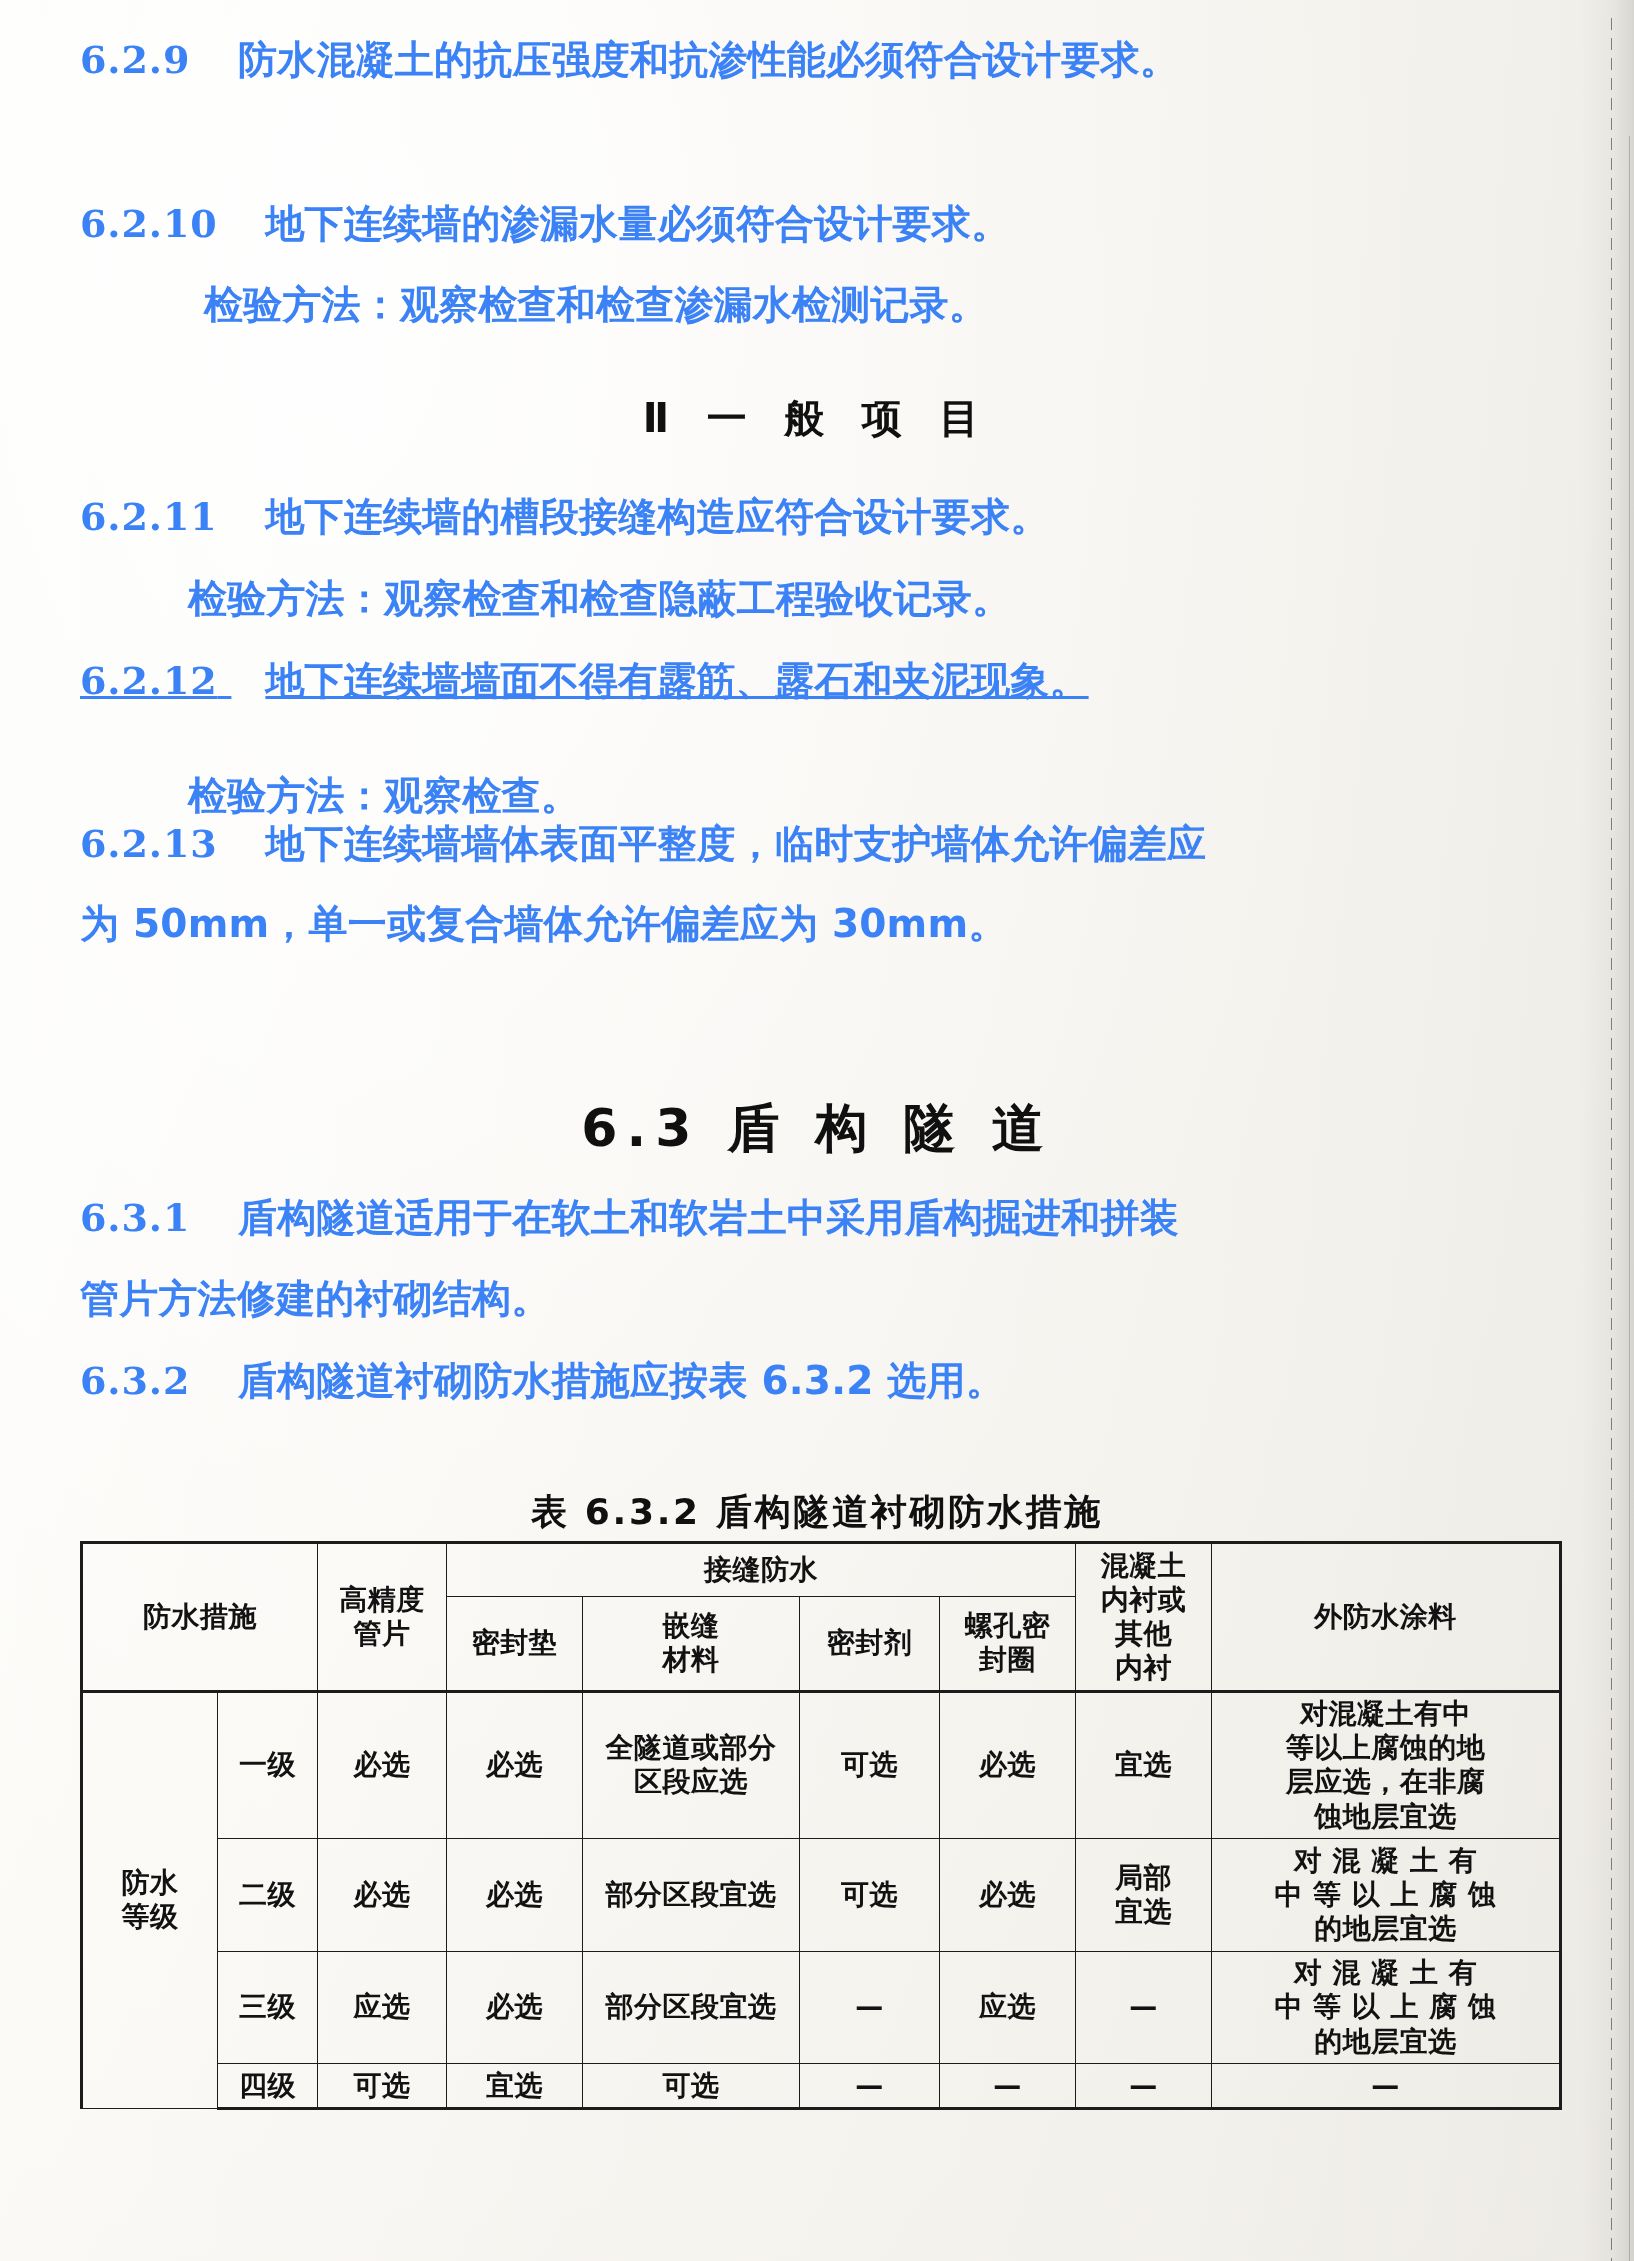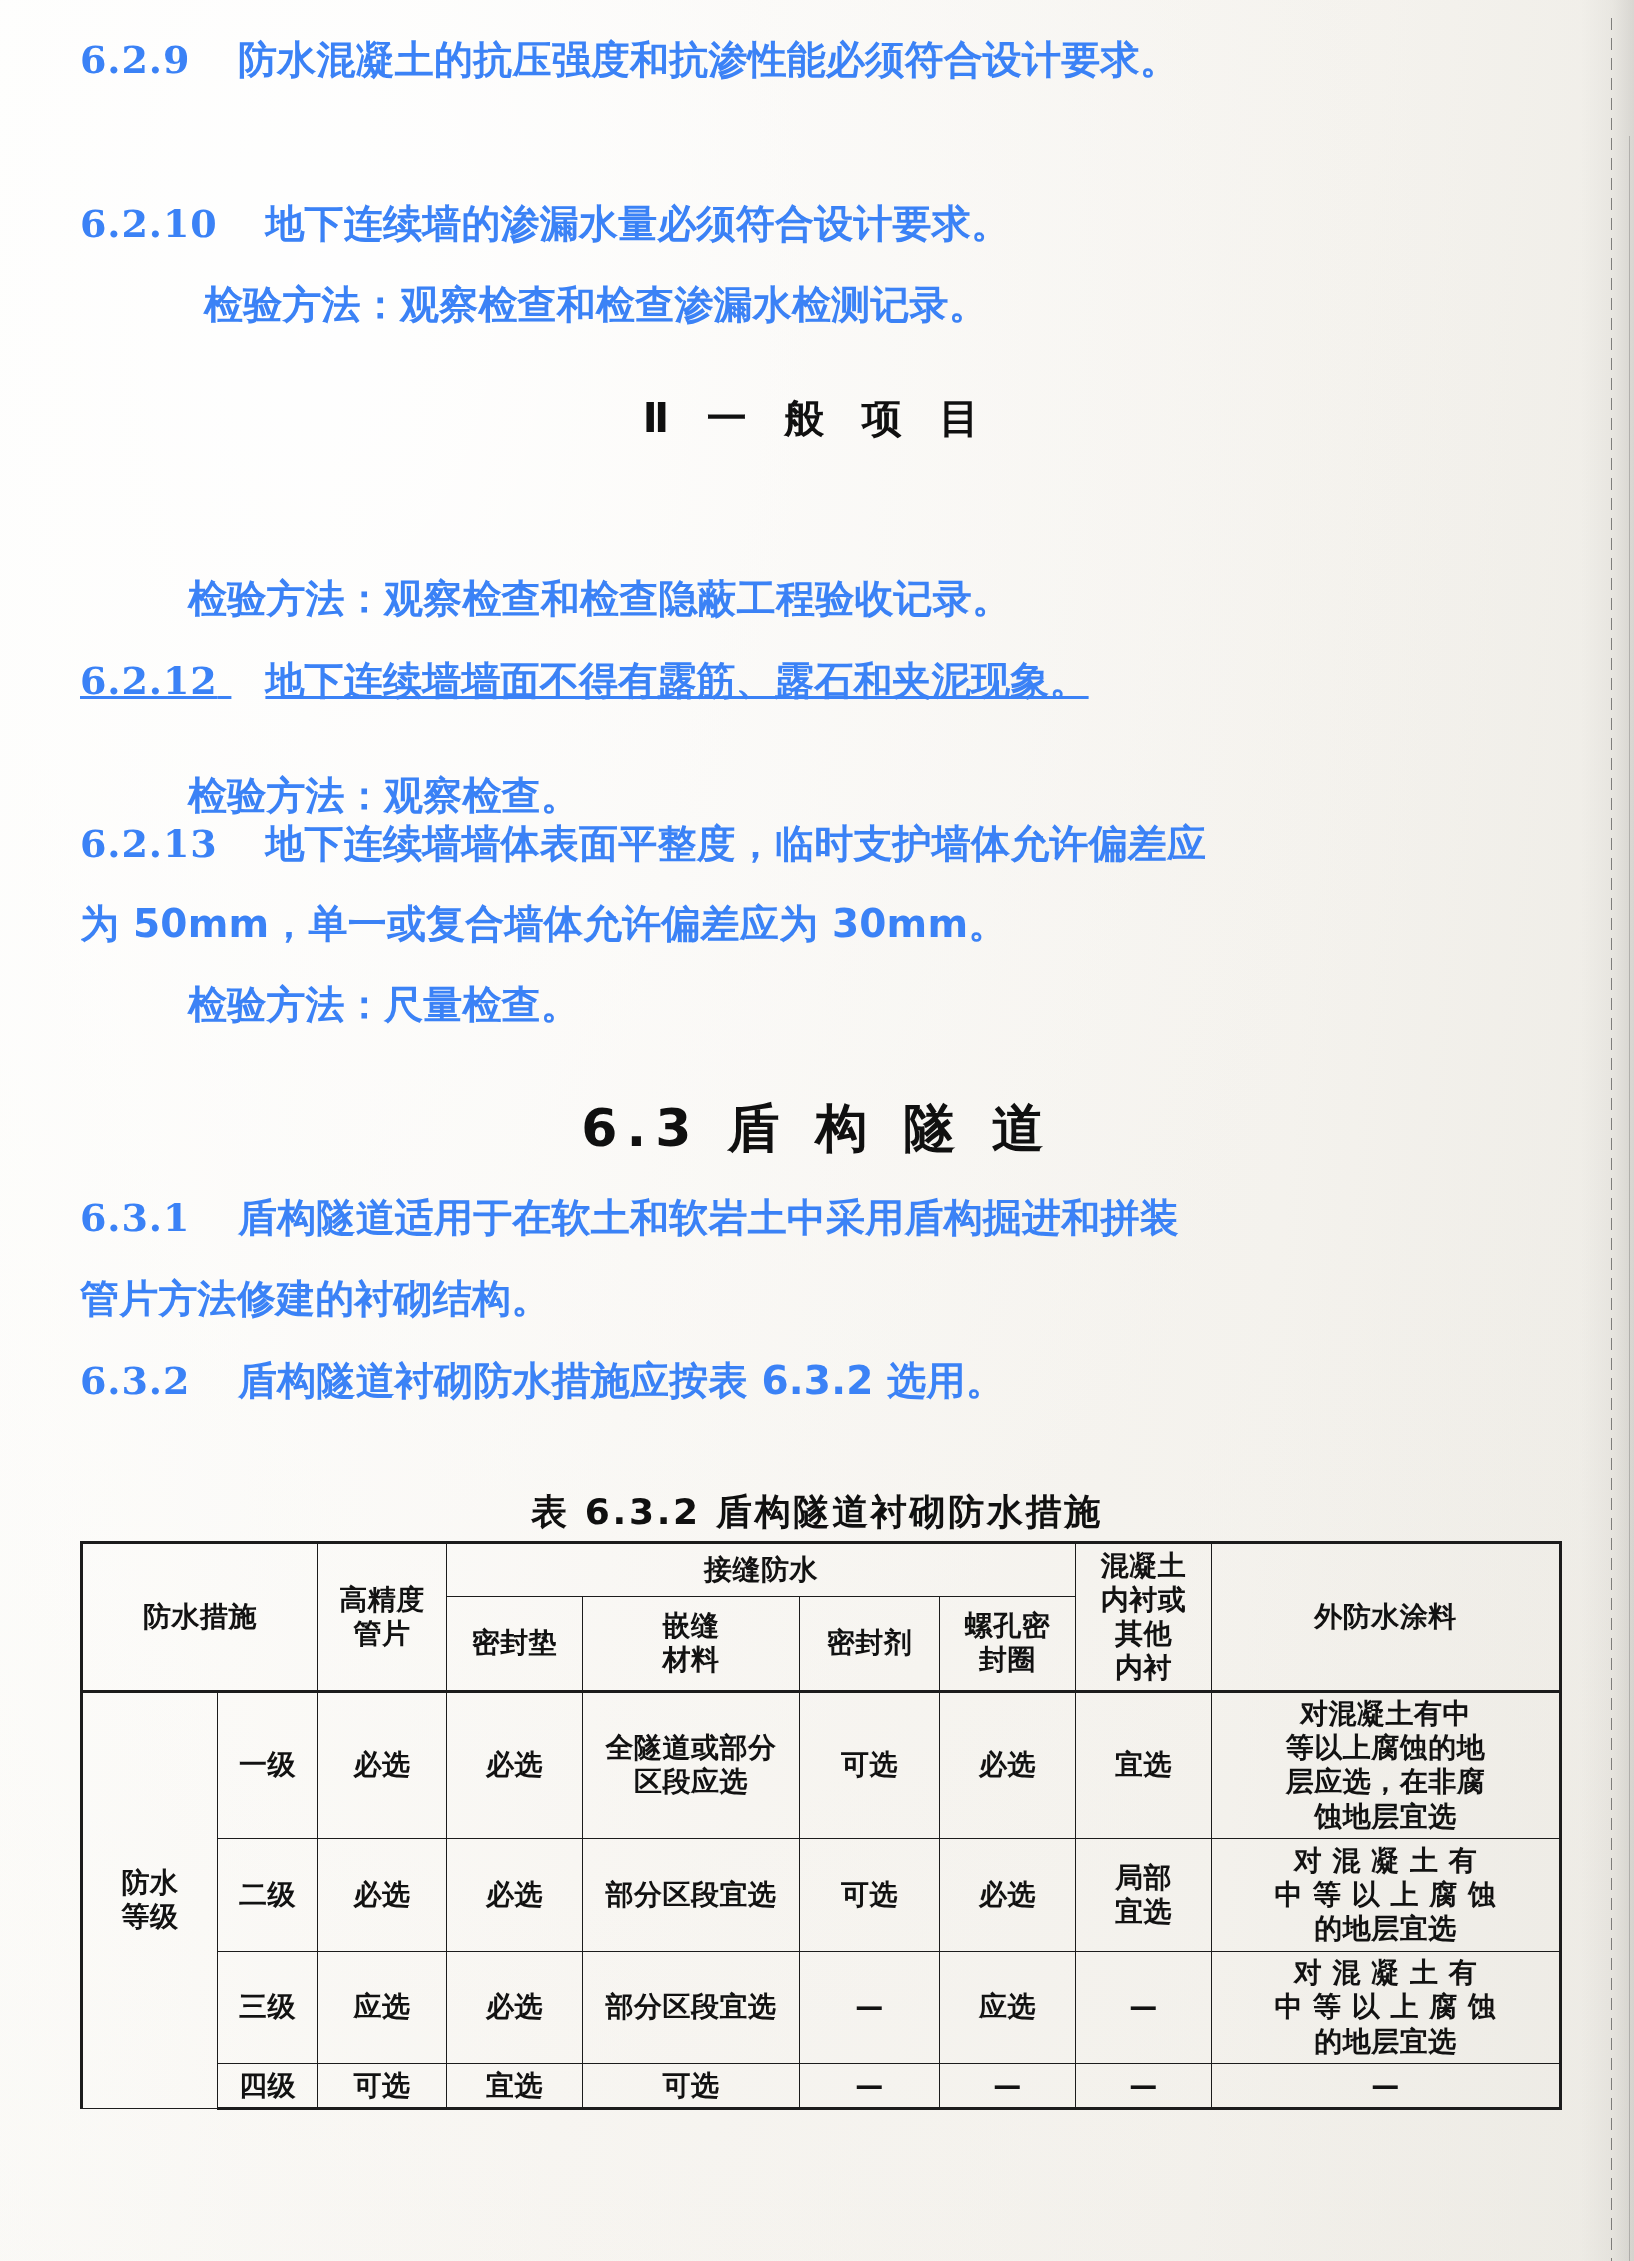--- a/index.html
+++ b/index.html
@@ -166,34 +166,37 @@
     </div>
 
     <div class="body-text ln" style="left:80px; top:204px;">
       <span class="clause-no">6.2.10</span>
       <span style="display:inline-block;width:34px"></span><span>地下连续墙的渗漏水量必须符合设计要求。</span>
     </div>
     <div class="body-text ln" style="left:188px; top:285px;margin-left:16px;">检验方法：观察检查和检查渗漏水检测记录。</div>
 
     <div class="center-head" id="roman-head">Ⅱ  一 般 项 目</div>
 
+    <div class="body-text ln" style="left:80px; top:497px;">
+      <span class="clause-no">6.2.11</span>
+      <span style="display:inline-block;width:34px"></span><span>地下连续墙的槽段接缝构造应符合设计要求。</span>
+    </div>
     <div class="body-text ln" style="left:188px; top:579px;">检验方法：观察检查和检查隐蔽工程验收记录。</div>
 
     <div class="body-text ln" style="left:80px; top:661px;text-decoration:underline;">
       <span class="clause-no">6.2.12</span>
       <span style="display:inline-block;width:34px"></span><span>地下连续墙墙面不得有露筋、露石和夹泥现象。</span>
     </div>
     <div class="body-text ln" style="left:188px; top:743px;margin-top:33px;">检验方法：观察检查。</div>
 
     <div class="body-text ln" style="left:80px; top:824px;">
       <span class="clause-no">6.2.13</span>
       <span style="display:inline-block;width:34px"></span><span>地下连续墙墙体表面平整度，临时支护墙体允许偏差应</span>
     </div>
     <div class="body-text ln" style="left:80px; top:904px;">为 50mm，单一或复合墙体允许偏差应为 30mm。</div>
-    <div class="body-text ln" style="left:188px; top:985px;">检验方法：尺量检查。</div>
 
     <div class="center-head" id="sec-63-head">6.3  盾 构 隧 道</div>
 
     <div class="body-text ln" style="left:80px; top:1198px;text-align:right;">
       <span class="clause-no">6.3.1</span>
       <span style="display:inline-block;width:34px"></span><span>盾构隧道适用于在软土和软岩土中采用盾构掘进和拼装</span>
     </div>
     <div class="body-text ln" style="left:80px; top:1279px;">管片方法修建的衬砌结构。</div>
 
     <div class="body-text ln" style="left:80px; top:1361px;">

